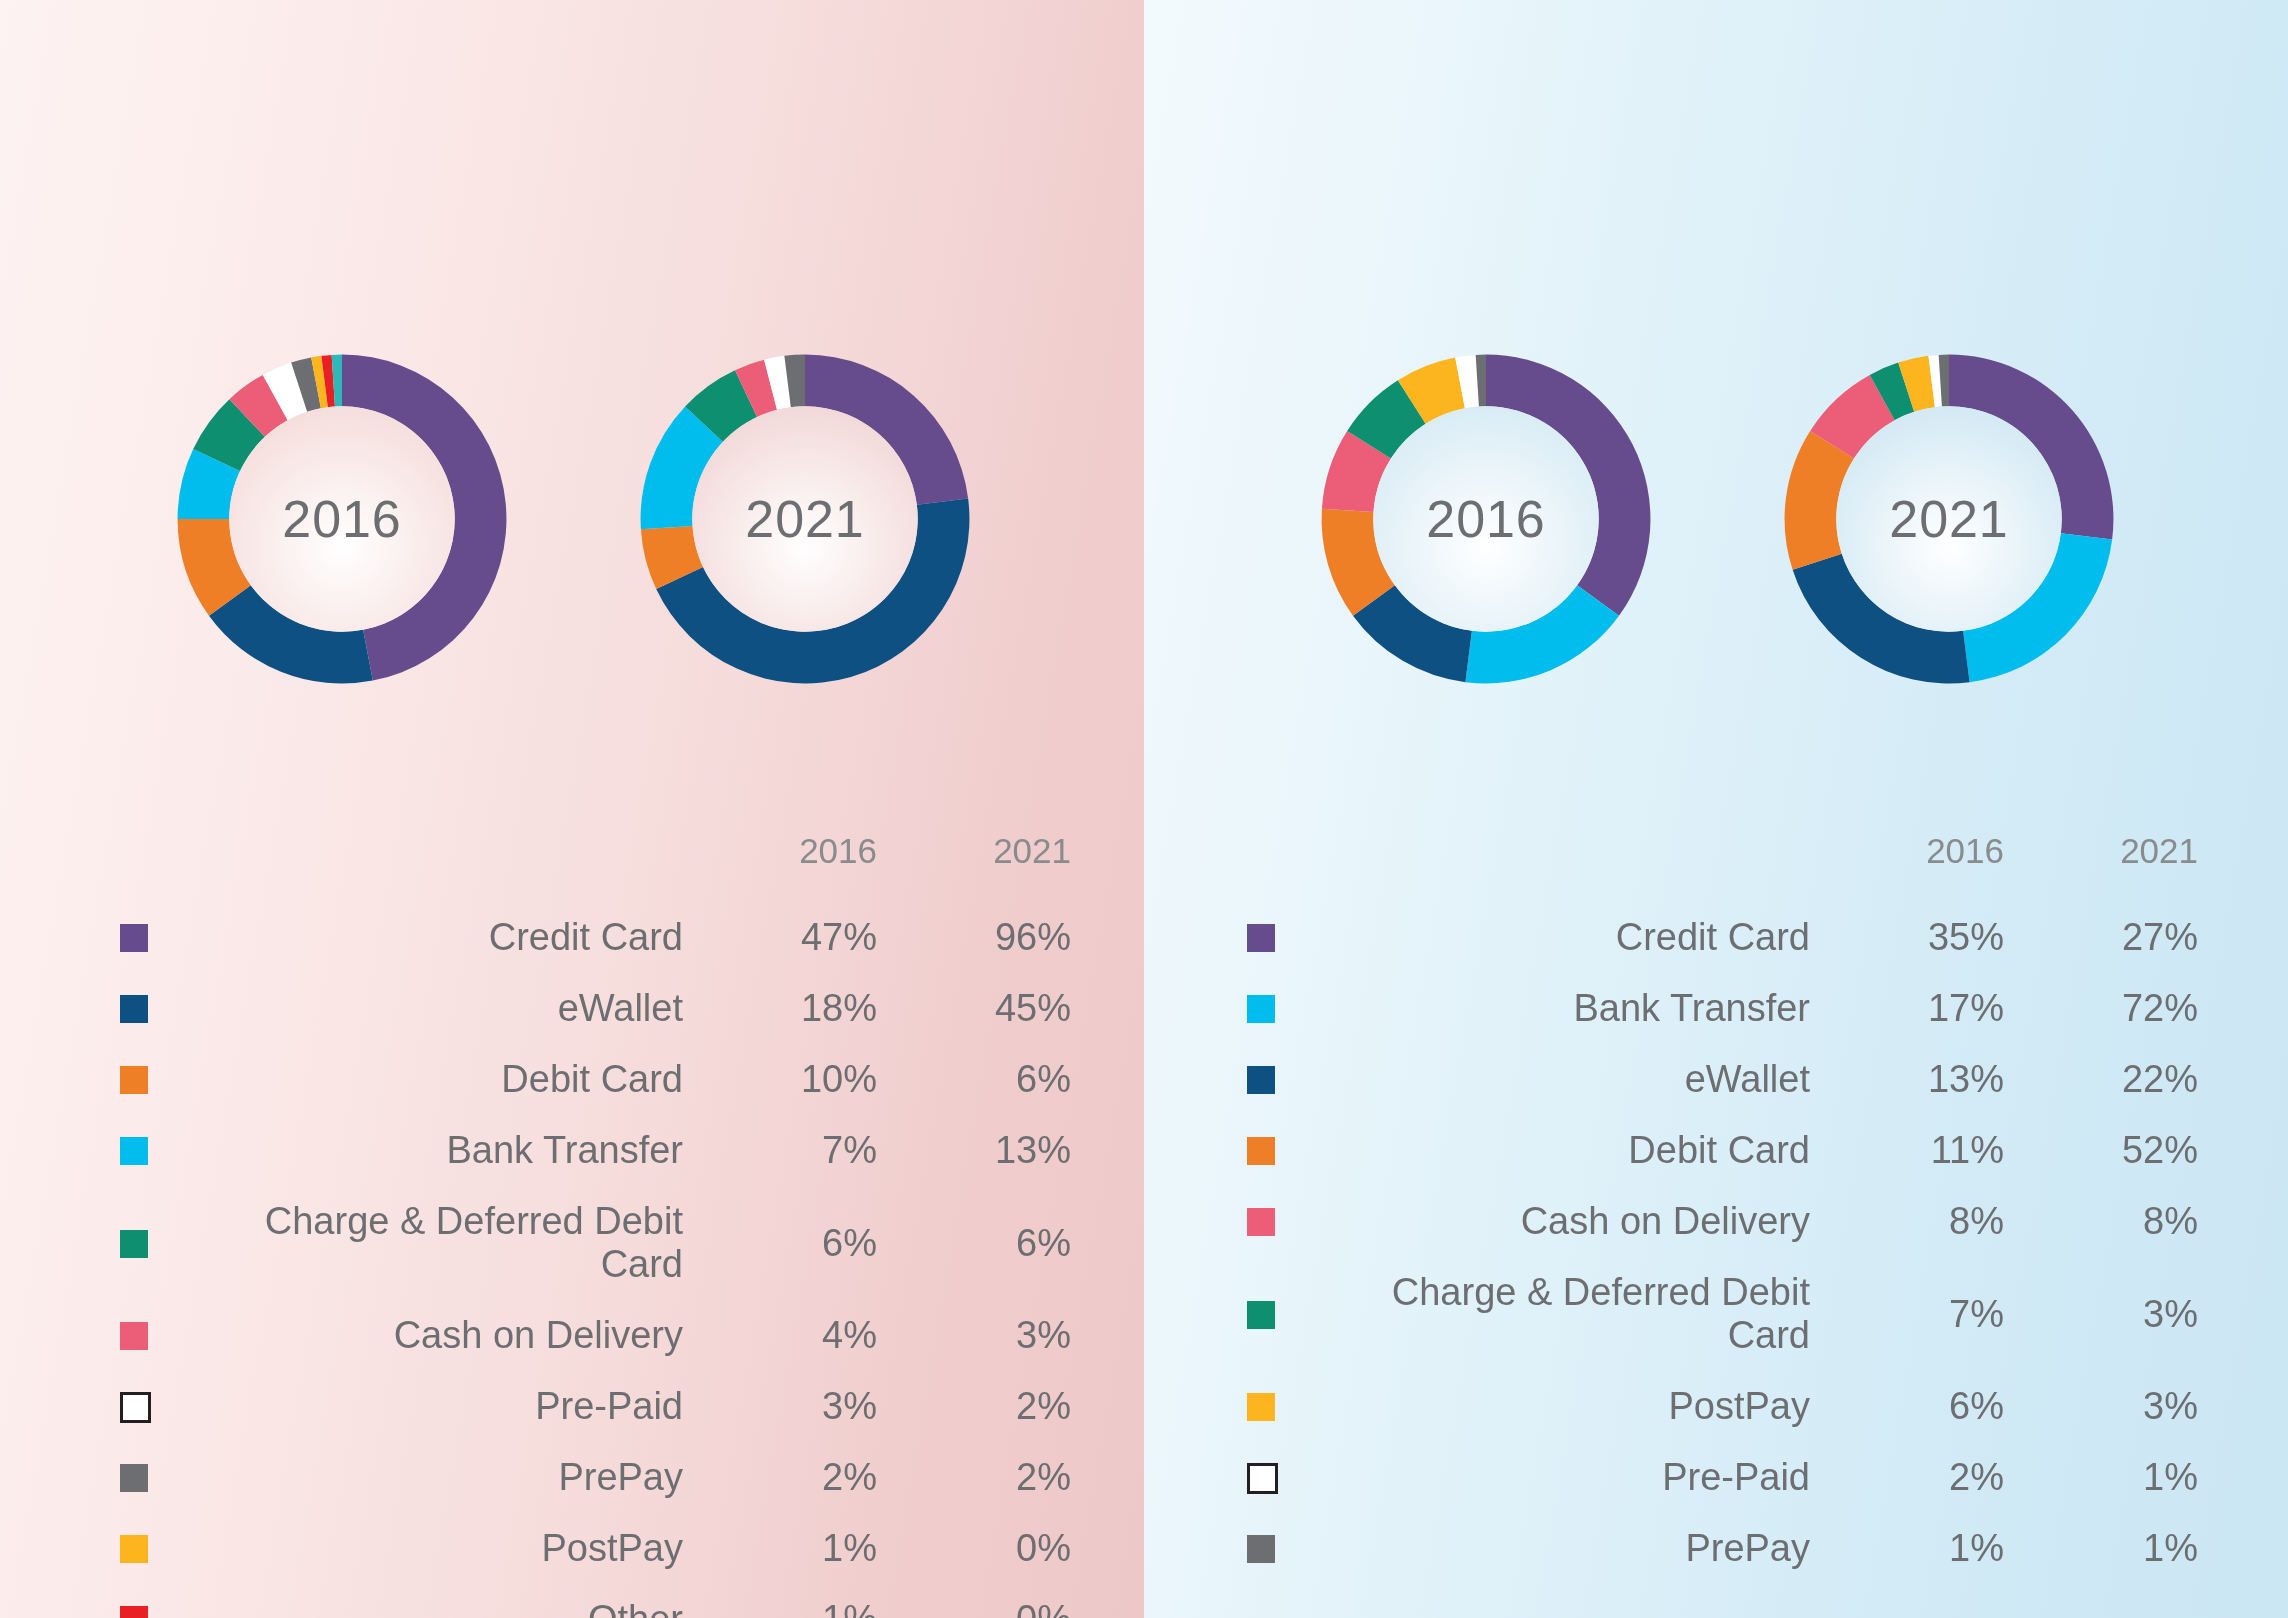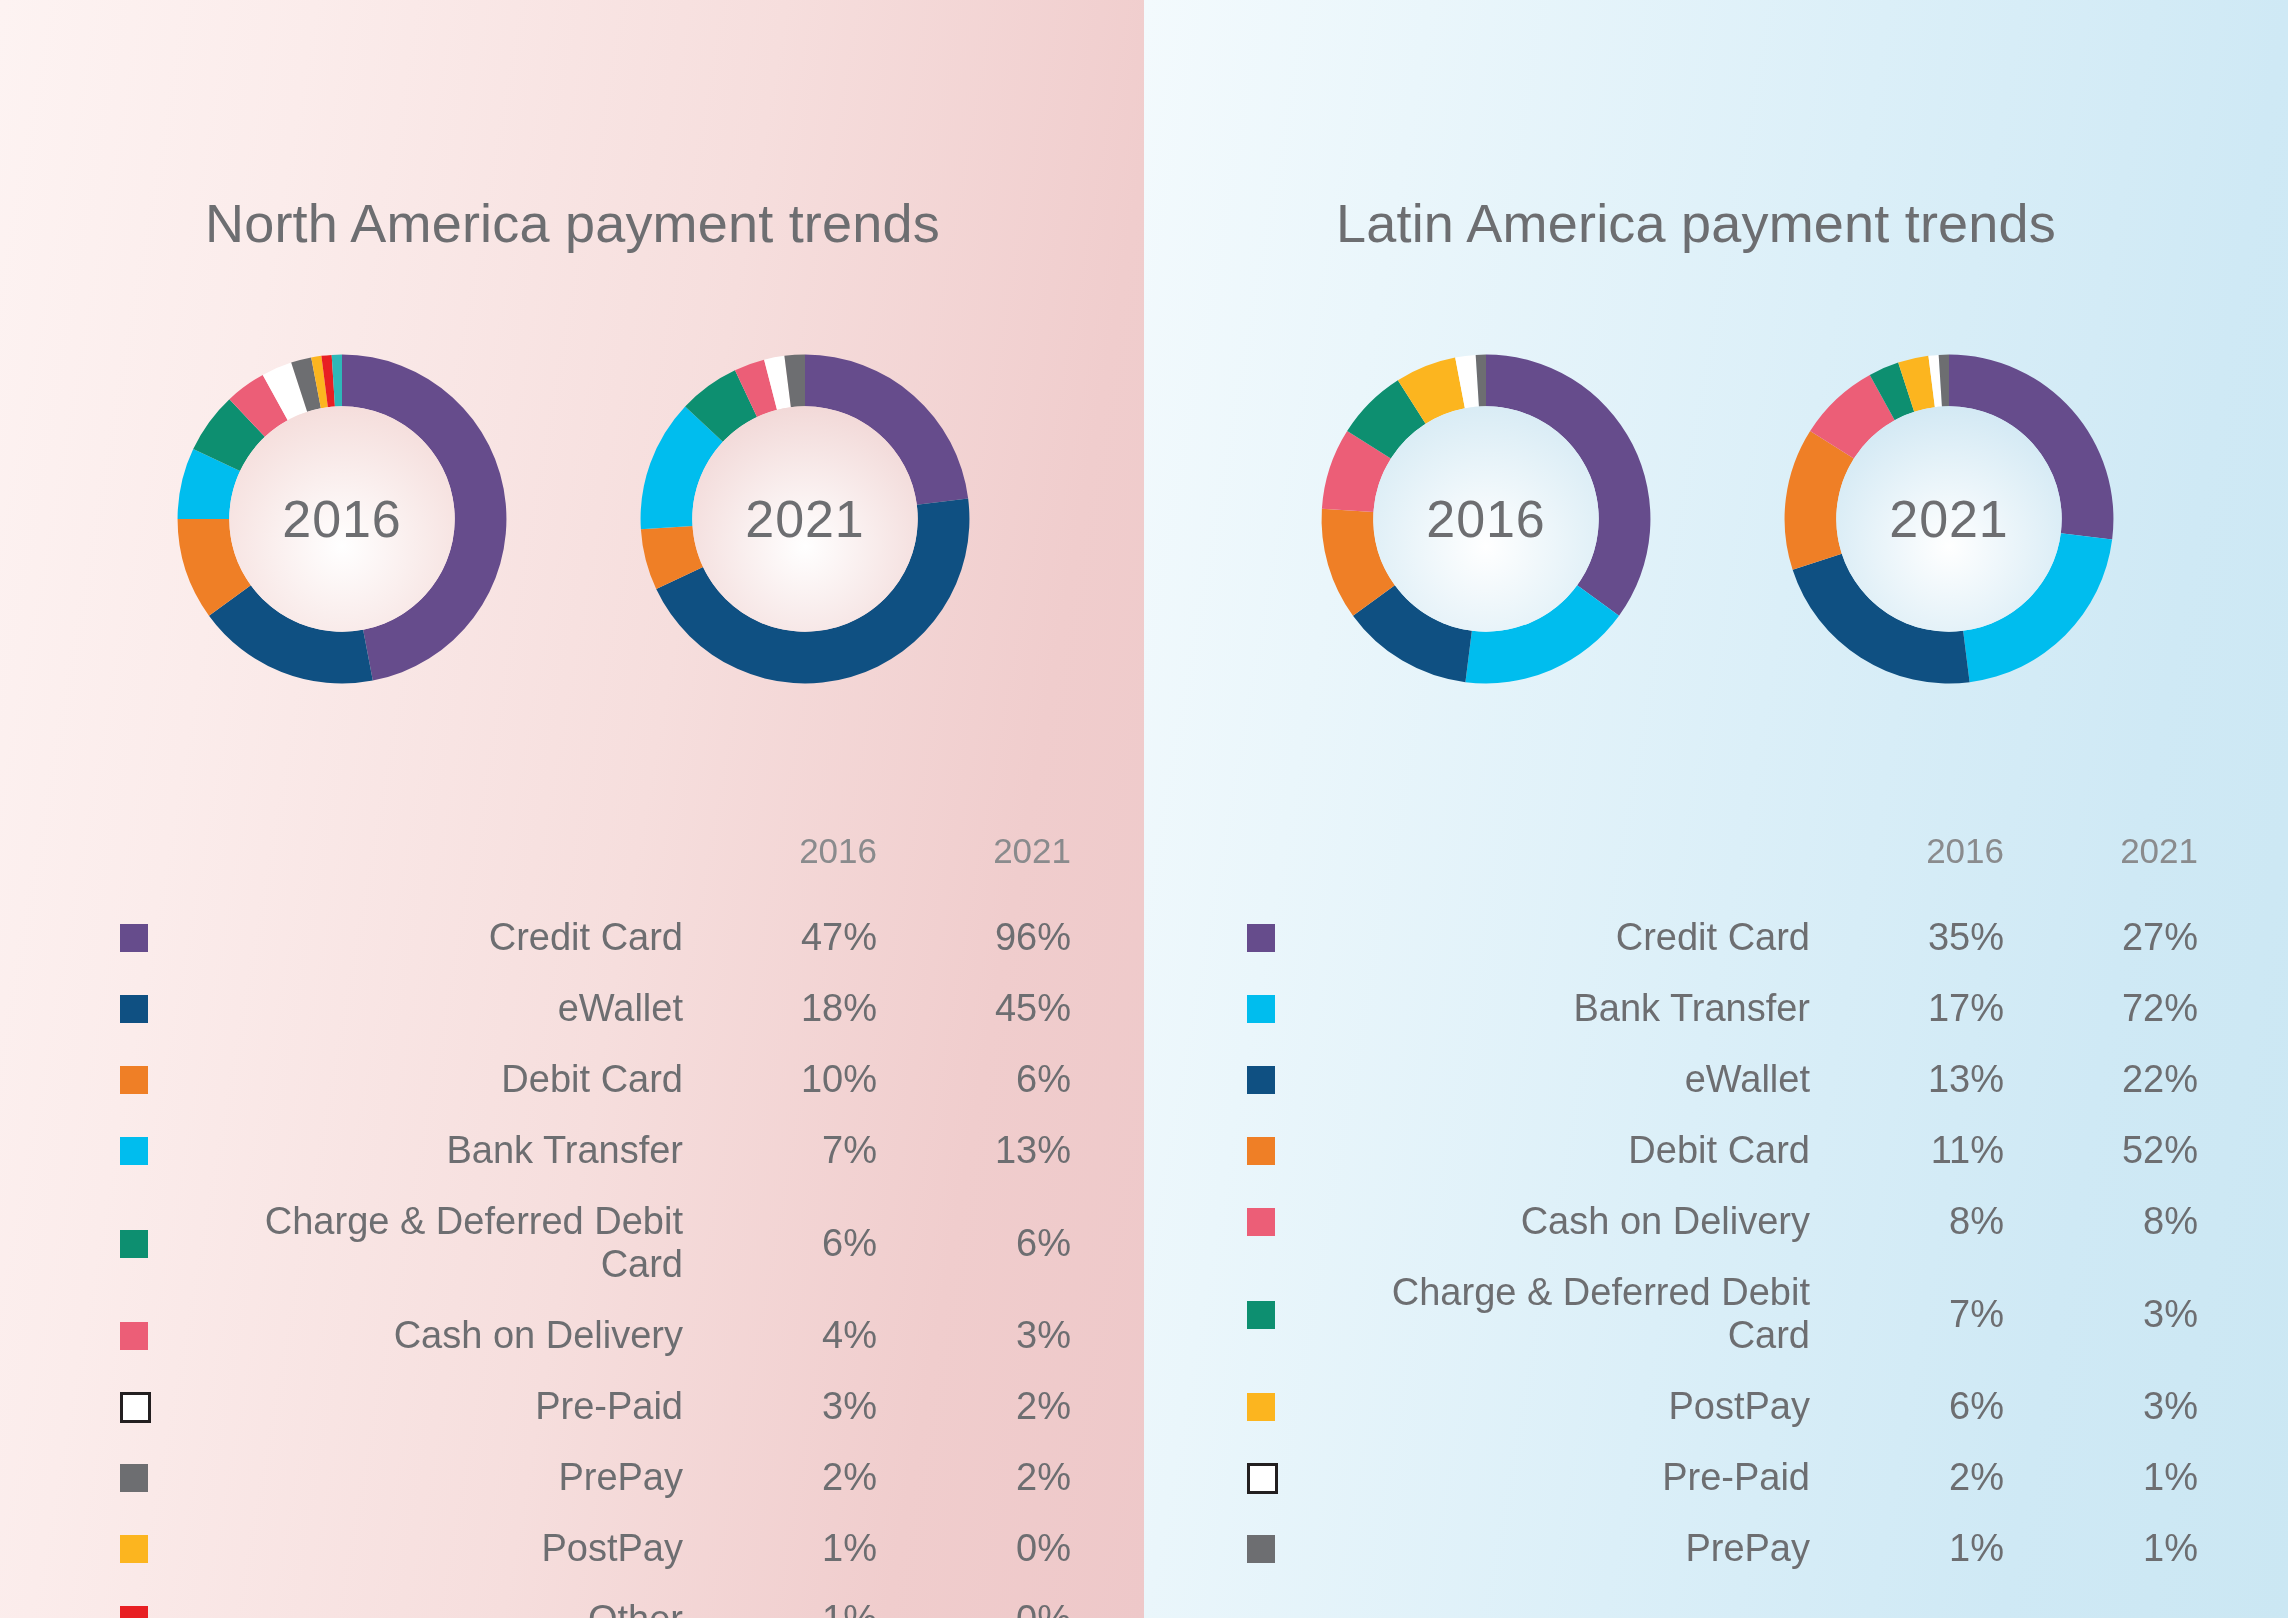--- a/index.html
+++ b/index.html
@@ -126,21 +126,20 @@
     height: 31px;
   }
 </style>
 </head>
 <body>
 
 <div class="canvas">
 
   <div class="panel panel-left">
     <div class="panel-inner">
-      <div class="chart-title">North America payment trends</div>
 
       <div class="donuts">
         <div class="donut-wrap" style="left:148px;top:0;">
           <svg class="donut-svg" viewBox="0 0 420 420">
             <defs>
               <radialGradient id="naHole2016" cx="50%" cy="62%" r="62%">
                 <stop offset="0%" stop-color="#ffffff"></stop>
                 <stop offset="100%" stop-color="#f5dedc"></stop>
               </radialGradient>
             </defs>
@@ -264,21 +263,20 @@
                 <td>0%</td>
               </tr>
             </tbody>
         </table>
       </div>
     </div>
   </div>
 
   <div class="panel panel-right">
     <div class="panel-inner">
-      <div class="chart-title">Latin America payment trends</div>
 
       <div class="donuts">
         <div class="donut-wrap" style="left:148px;top:0;">
           <svg class="donut-svg" viewBox="0 0 420 420">
             <defs>
               <radialGradient id="laHole2016" cx="50%" cy="62%" r="62%">
                 <stop offset="0%" stop-color="#ffffff"></stop>
                 <stop offset="100%" stop-color="#d9ecf5"></stop>
               </radialGradient>
             </defs>

